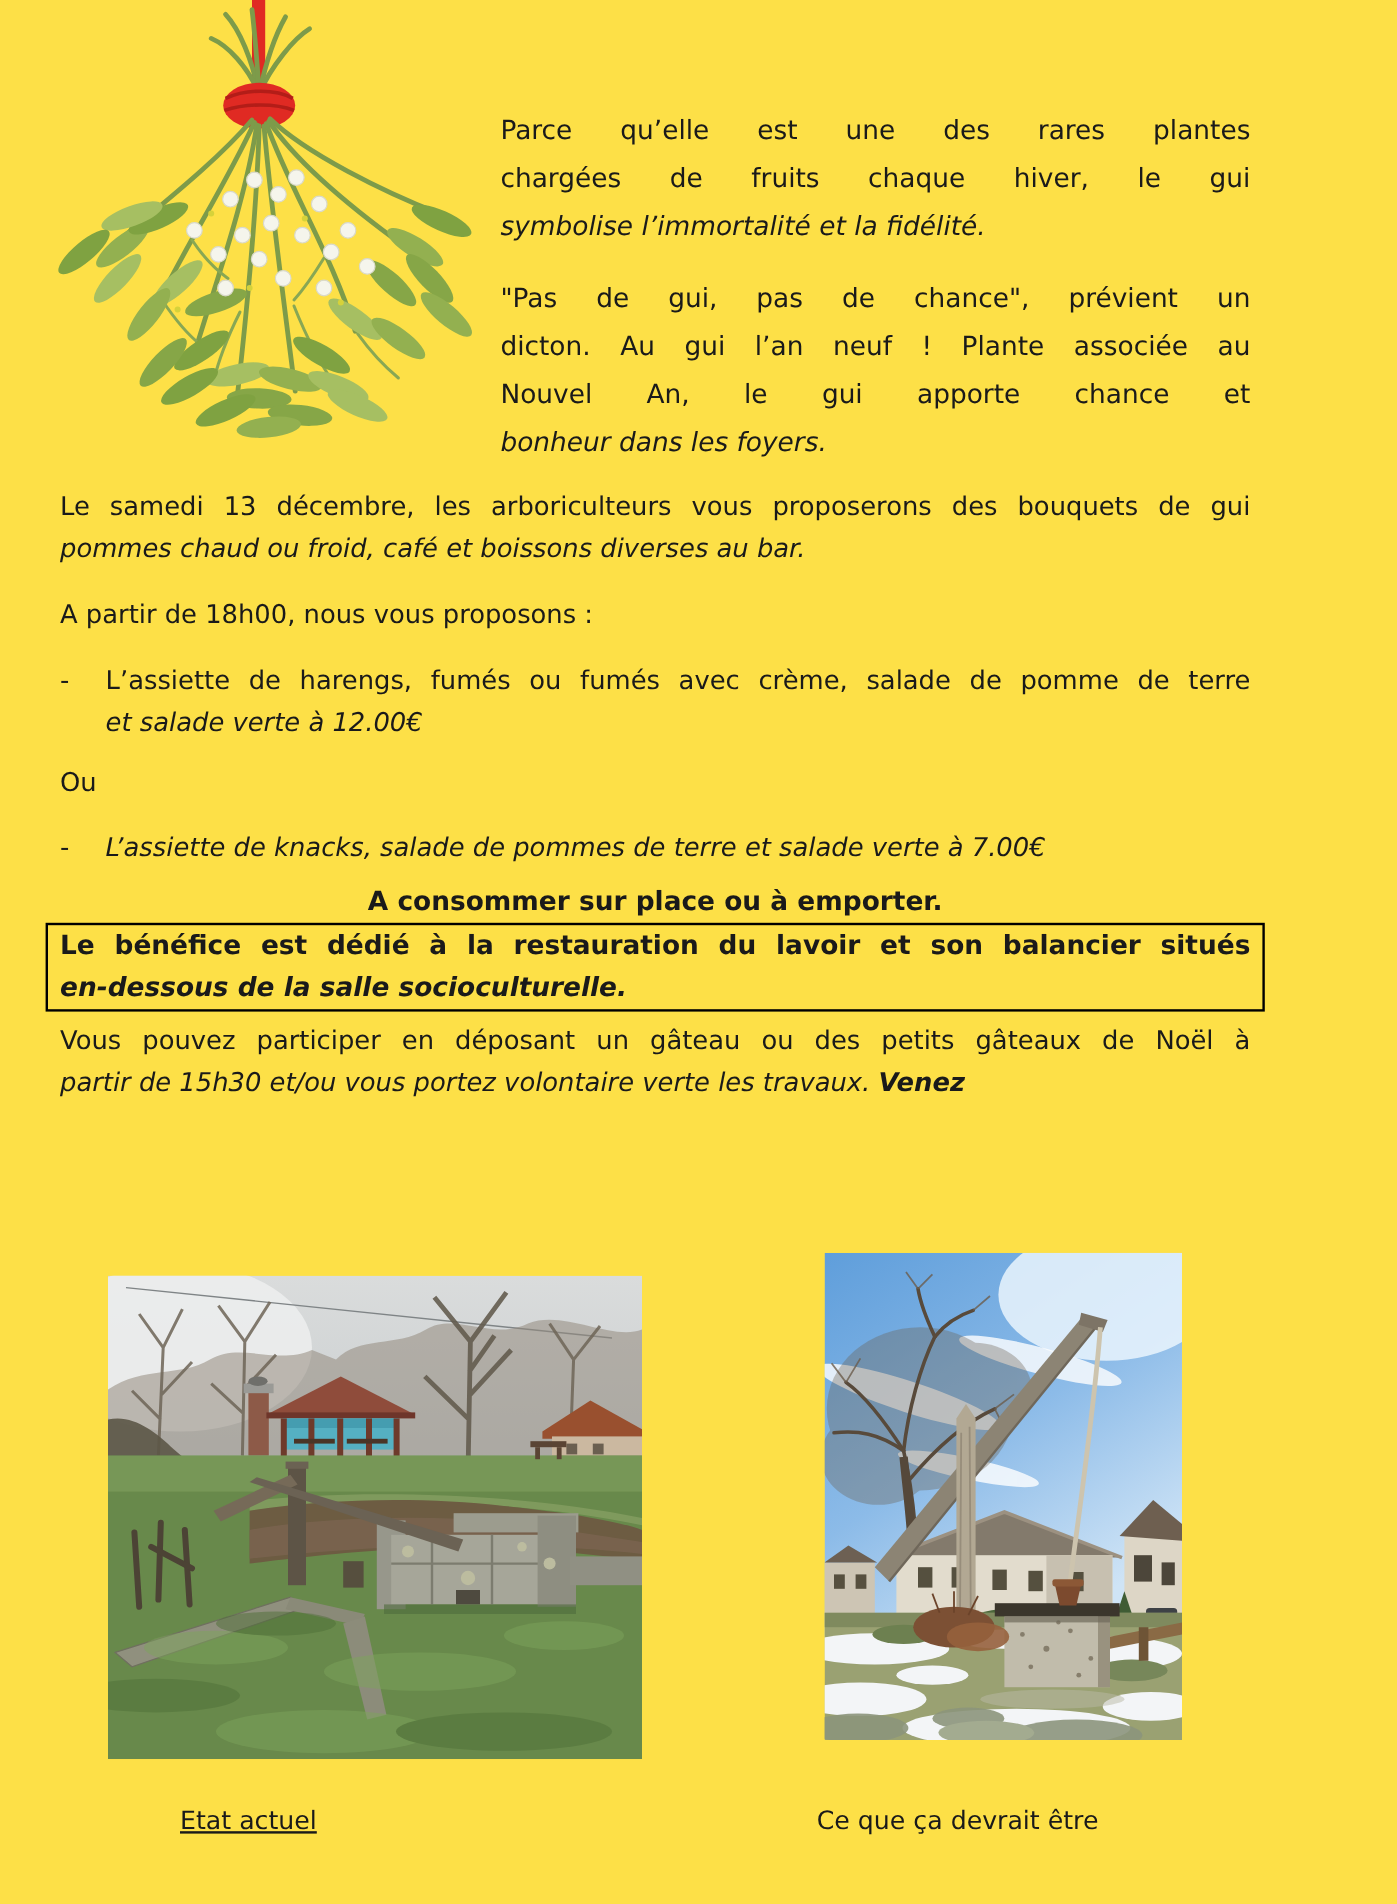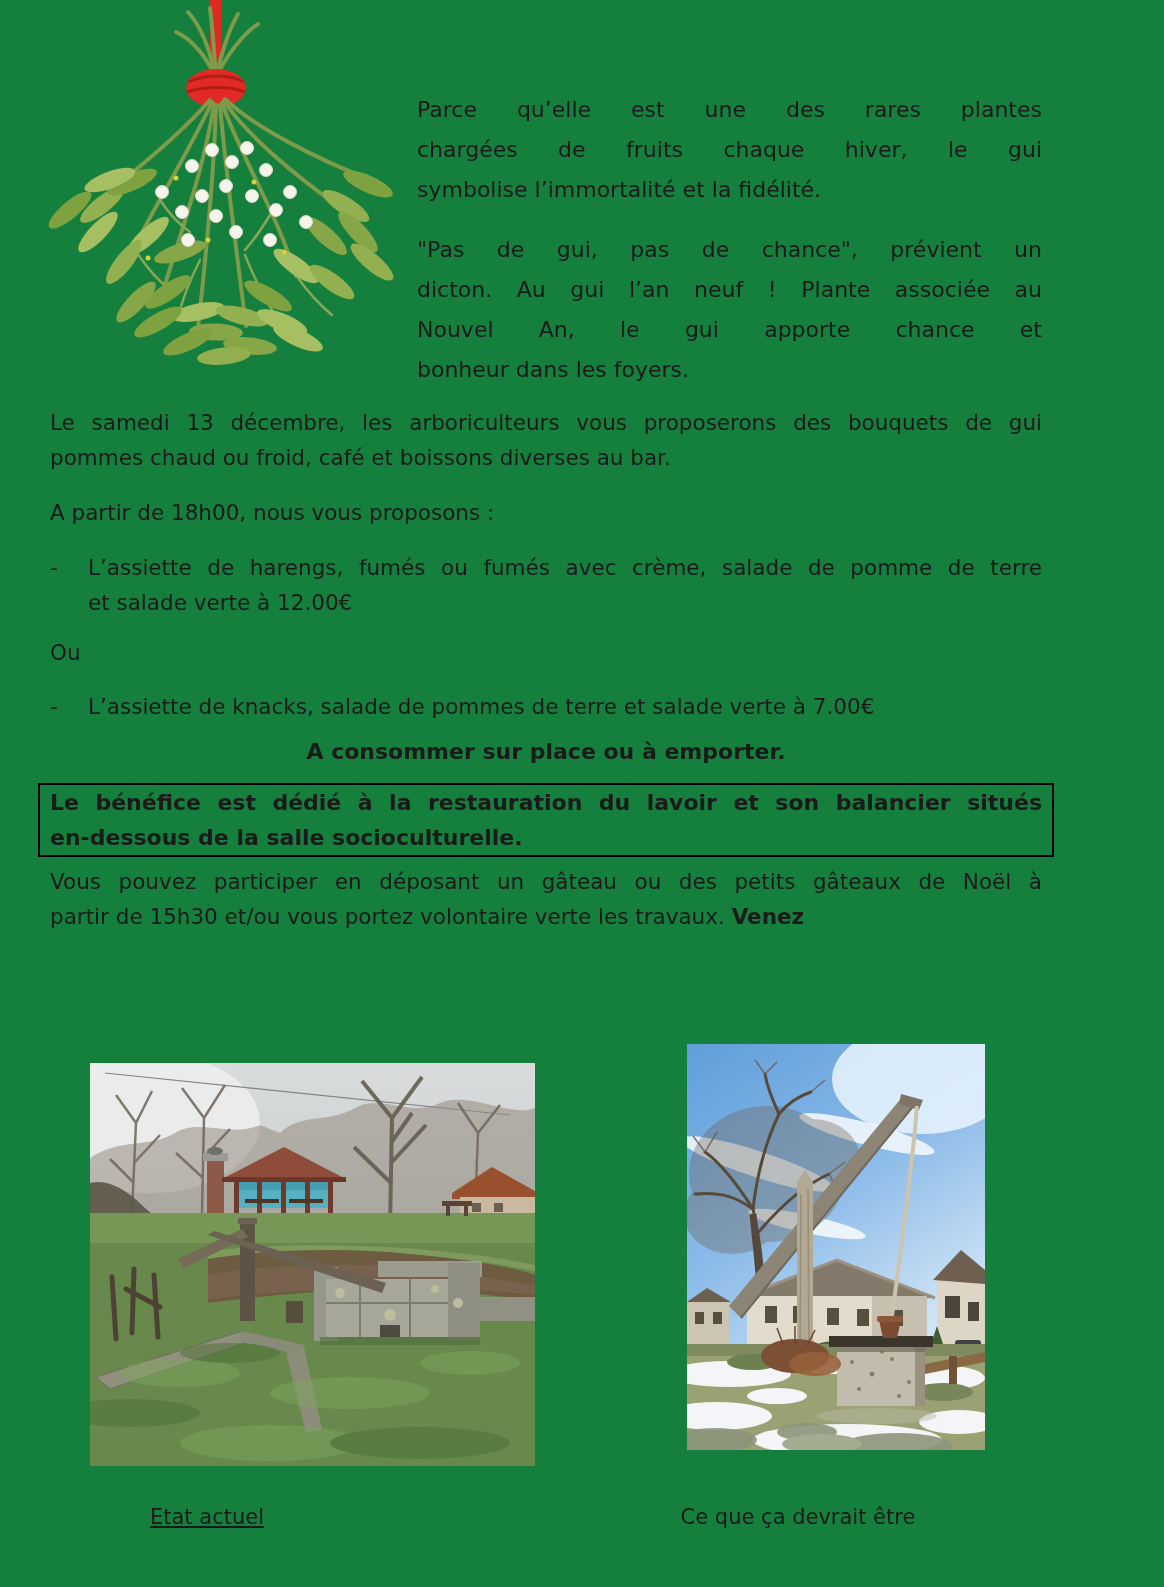--- a/index.html
+++ b/index.html
@@ -1,38 +1,38 @@
 <!DOCTYPE html>
 <html lang="fr"><head>
 <meta charset="utf-8">
 <style>
   html,body{margin:0;padding:0;background:#ffffff;}
-  .page{position:relative;width:1164px;height:1587px;background:#15803d;overflow:hidden;
+  .page{position:relative;width:1164px;height:1587px;background:#fde047;overflow:hidden;
         font-family:"DejaVu Sans","Liberation Sans",sans-serif;color:#1a1a1a;}
 
   
   .jl{text-align:justify;text-align-last:justify;}
-  .jl:last-child{text-align-last:left;}
+  .jl:last-child{text-align-last:left;font-style:italic;}
   .b{font-weight:700;}
 
   .mistletoe{position:absolute;left:40px;top:0;width:360px;height:400px;}
   .mistletoe svg{display:block;width:100%;height:100%;}
 
   .intro-col{position:absolute;left:417px;top:90px;width:625px;font-size:22px;line-height:40px;}
   .intro-para + .intro-para{margin-top:20px;}
 
   .body{position:absolute;left:50px;top:405px;width:992px;font-size:21.5px;line-height:35px;}
   .offer{margin-top:20px;}
   .list-item{display:flex;margin-top:20px;}
   .list-item.second{margin-top:19px;}
   .bullet{flex:0 0 38px;}
   .li-text{flex:1;min-width:0;}
   .or-line{margin-top:15px;}
   .center-bold{margin-top:10px;text-align:center;font-weight:700;font-size:22px;line-height:35px;}
-  .benefit-box{margin:14px -12px 0;border:2px solid #000;padding:0 10px;
+  .benefit-box{margin:0 -12px 0;border:2px solid #000;padding:0 10px;
                font-weight:700;font-size:22px;line-height:35px;}
   .participate{margin-top:7px;}
 
   .photo{position:absolute;overflow:hidden;}
   .photo svg{display:block;width:100%;height:100%;}
   .photo-left{left:90px;top:1063px;width:445px;height:403px;}
   .photo-right{left:687px;top:1044px;width:298px;height:406px;}
 
   .caption{position:absolute;top:1504px;font-size:21px;line-height:26px;}
   .caption-left{left:150px;width:240px;text-align:left;text-decoration:underline;}

